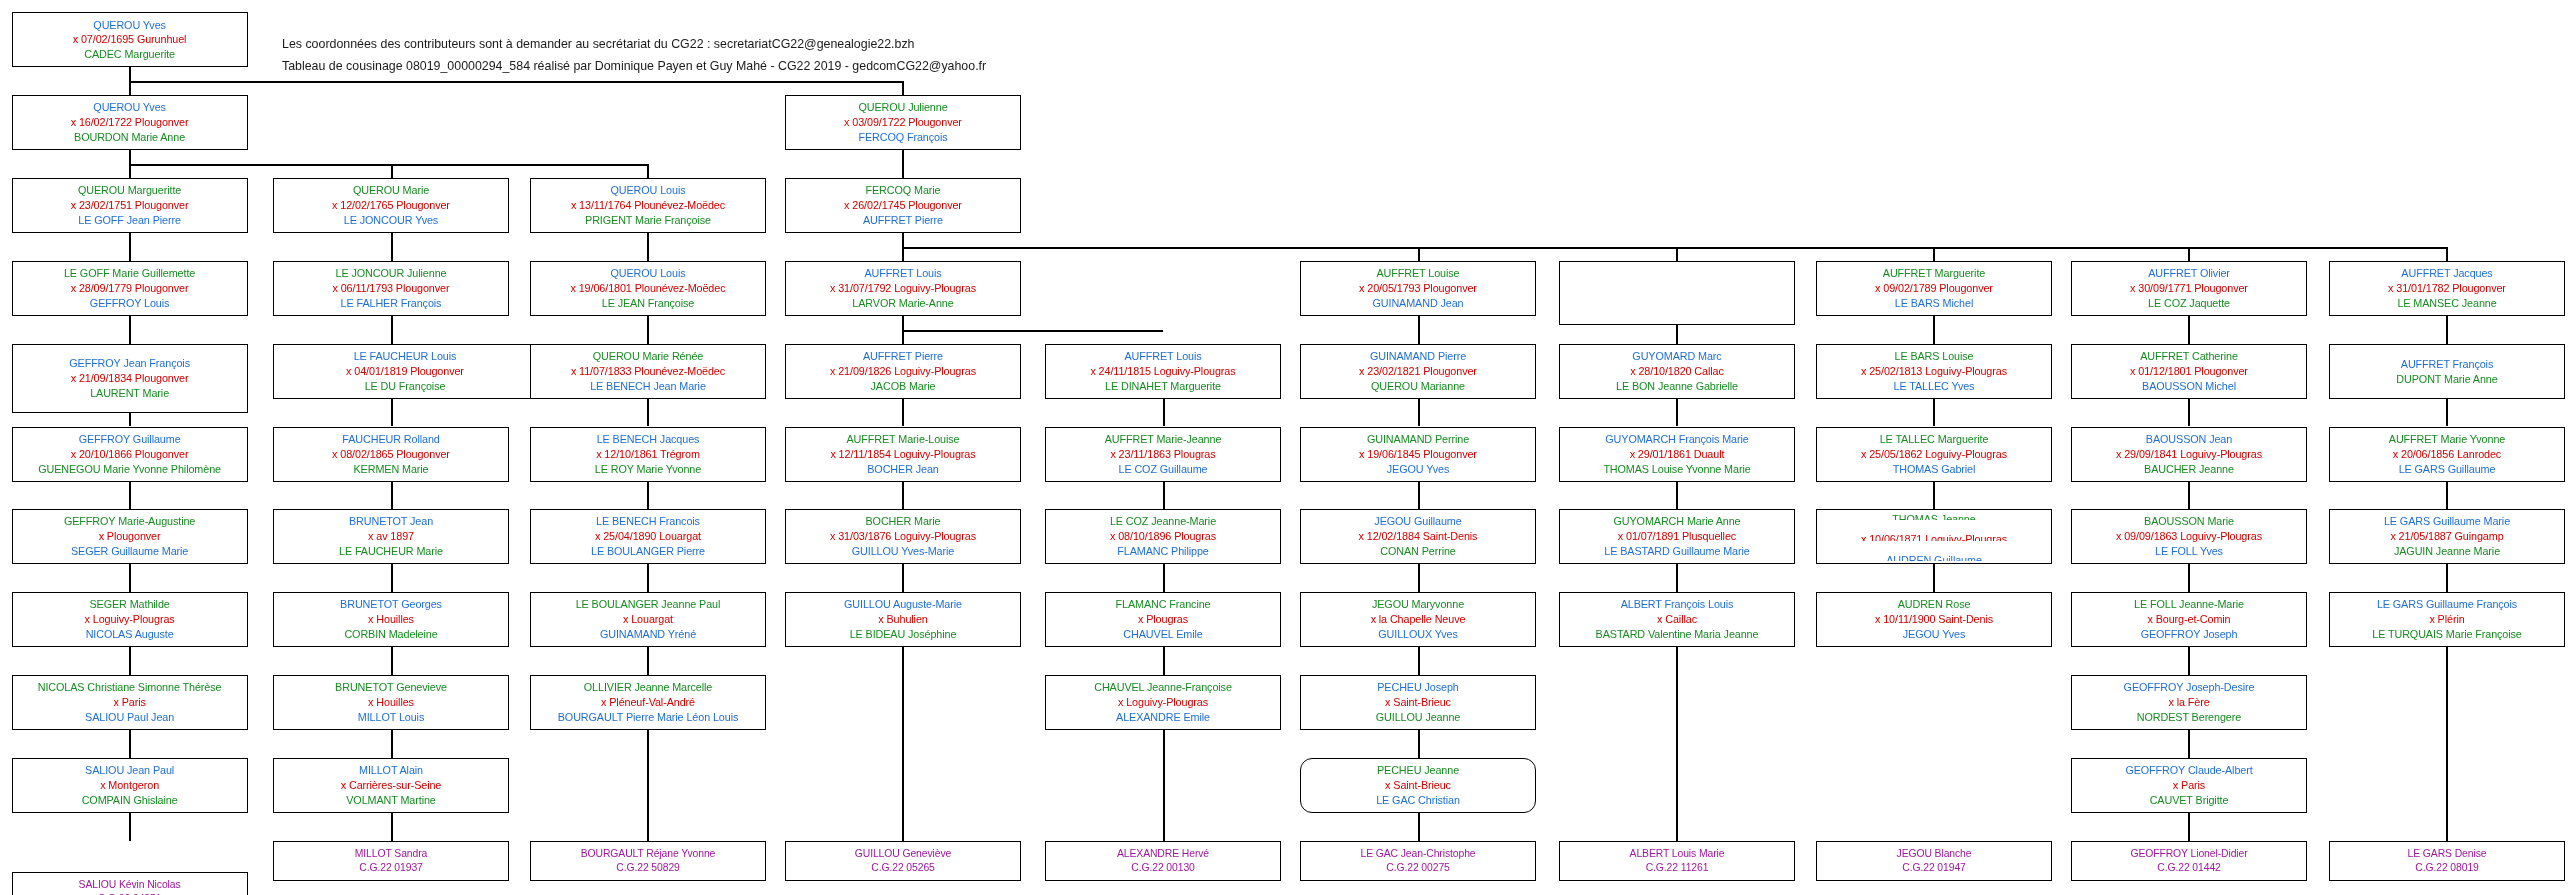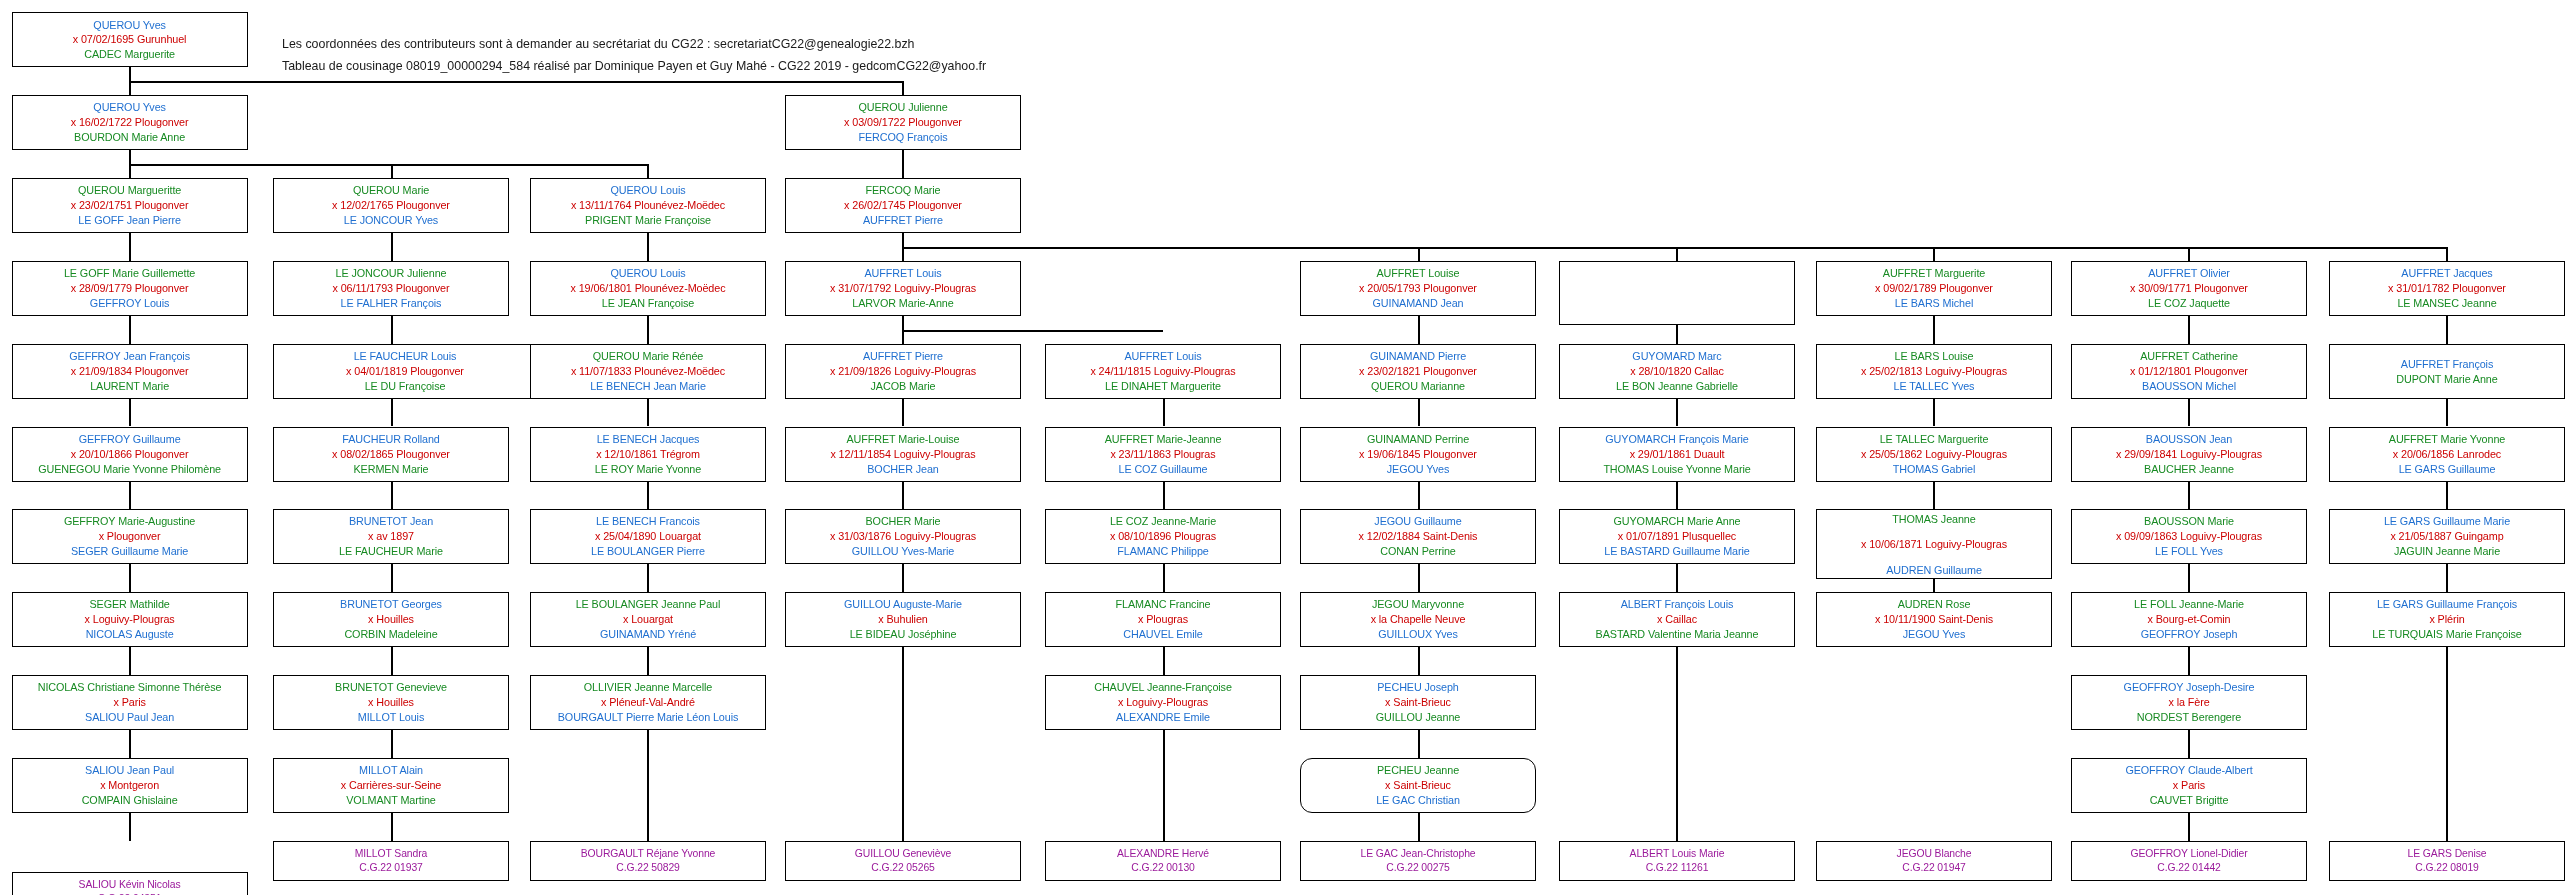--- a/index.html
+++ b/index.html
@@ -225,21 +225,21 @@
       <div class="box" style="left: 2071px; top: 261px; width: 236px; height: 55px;">
         <span class="ln m">AUFFRET Olivier</span>
         <span class="ln u">x 30/09/1771 Plougonver</span>
         <span class="ln f">LE COZ Jaquette</span>
       </div>
       <div class="box" style="left: 2329px; top: 261px; width: 236px; height: 55px; align-items: flex-end;">
         <span class="ln m">AUFFRET Jacques</span>
         <span class="ln u">x 31/01/1782 Plougonver</span>
         <span class="ln f">LE MANSEC Jeanne</span>
       </div>
-      <div class="box" style="left: 11.6px; top: 344px; width: 236px; height: 55px;">
+      <div class="box" style="left: 11.6px; top: 344px; width: 236px; height: 69px;">
         <span class="ln m">GEFFROY Jean François</span>
         <span class="ln u">x 21/09/1834 Plougonver</span>
         <span class="ln f">LAURENT Marie</span>
       </div>
       <div class="box" style="left: 273px; top: 344px; width: 264px; height: 55px;">
         <span class="ln m">LE FAUCHEUR Louis</span>
         <span class="ln u">x 04/01/1819 Plougonver</span>
         <span class="ln f">LE DU Françoise</span>
       </div>
       <div class="box" style="left: 530px; top: 344px; width: 236px; height: 55px;">
@@ -360,21 +360,21 @@
       <div class="box" style="left: 1300px; top: 509px; width: 236px; height: 55px;">
         <span class="ln m">JEGOU Guillaume</span>
         <span class="ln u">x 12/02/1884 Saint-Denis</span>
         <span class="ln f">CONAN Perrine</span>
       </div>
       <div class="box" style="left: 1559px; top: 509px; width: 236px; height: 55px;">
         <span class="ln f">GUYOMARCH Marie Anne</span>
         <span class="ln u">x 01/07/1891 Plusquellec</span>
         <span class="ln m">LE BASTARD Guillaume Marie</span>
       </div>
-      <div class="box" style="left: 1816px; top: 509px; width: 236px; height: 70px; gap: 12px;">
+      <div class="box" style="left: 1816px; top: 509px; width: 236px; height: 55px; gap: 12px;">
         <span class="ln f">THOMAS Jeanne</span>
         <span class="ln u">x 10/06/1871 Loguivy-Plougras</span>
         <span class="ln m">AUDREN Guillaume</span>
       </div>
       <div class="box" style="left: 2071px; top: 509px; width: 236px; height: 55px;">
         <span class="ln f">BAOUSSON Marie</span>
         <span class="ln u">x 09/09/1863 Loguivy-Plougras</span>
         <span class="ln m">LE FOLL Yves</span>
       </div>
       <div class="box" style="left: 2329px; top: 509px; width: 236px; height: 55px;">

